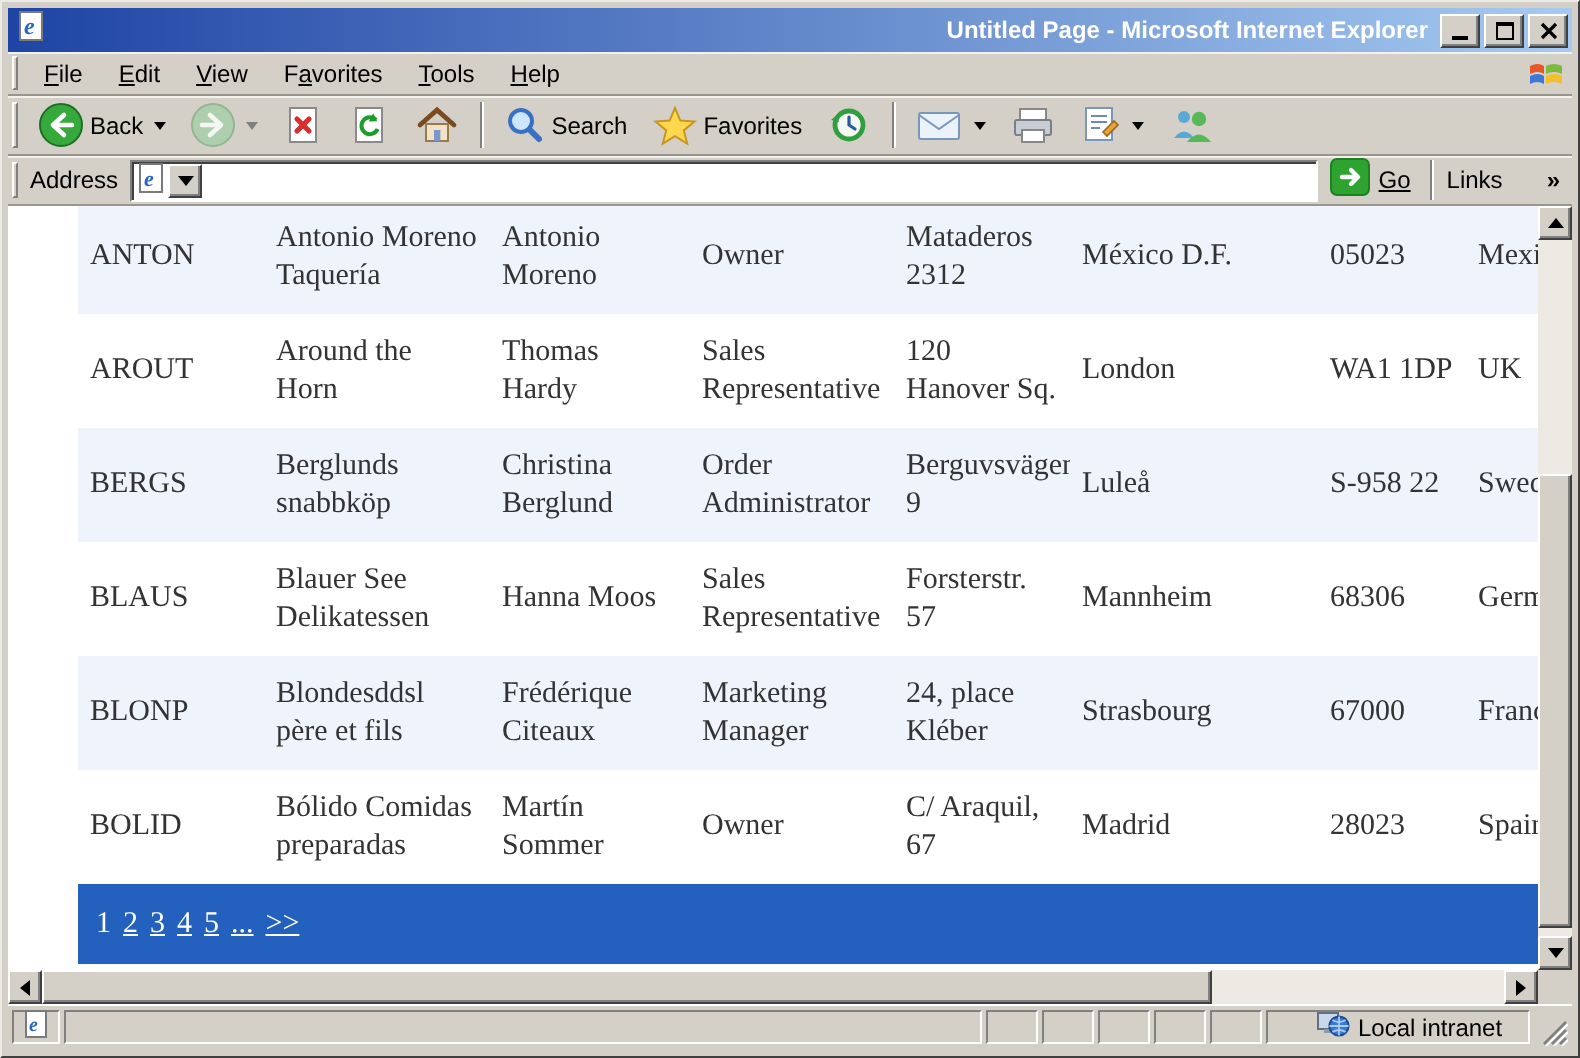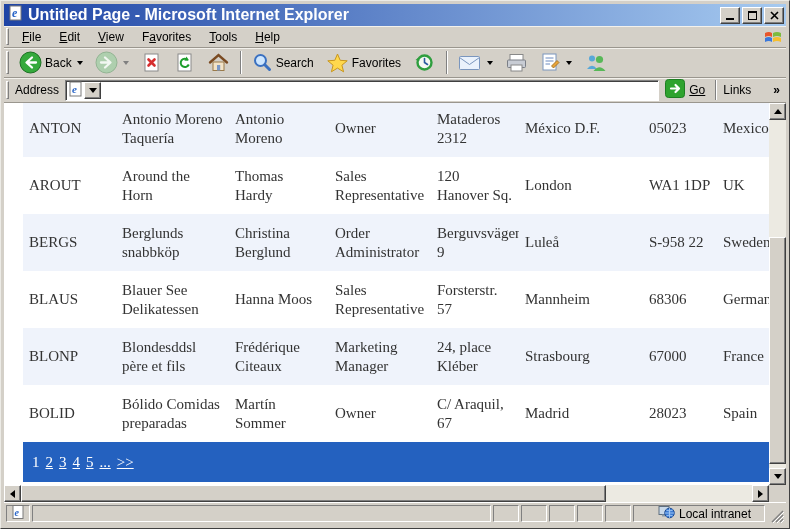--- a/index.html
+++ b/index.html
@@ -13,21 +13,21 @@
     border-right:1px solid #404040; border-bottom:1px solid #404040;
     display:flex; flex-direction:column;
   }
 
   
   .titlebar{
     height:22px; flex:0 0 22px;
     background:linear-gradient(to right, var(--titlebar-left,#1E44A5), var(--titlebar-right,#A6CAF0));
     display:flex; align-items:center; padding:0 2px 0 4px; gap:4px;
   }
-  .title-text{ color:#fff; font-weight:bold; font-size:16px; flex:1; white-space:nowrap; overflow:hidden; }
+  .title-text{ color:#fff; font-weight:bold; font-size:12px; flex:1; white-space:nowrap; overflow:hidden;text-align:right; }
   .winbtn{
     width:20px; height:17px; background:var(--chrome,#D4D0C8);
     border-top:1px solid #fff; border-left:1px solid #fff;
     border-right:1px solid #404040; border-bottom:1px solid #404040;
     box-shadow:inset -1px -1px 0 #808080;
     display:flex; align-items:center; justify-content:center; margin-left:2px; cursor:default;
   }
 
   
   .bar{ display:flex; align-items:center; background:var(--chrome,#D4D0C8);
@@ -67,21 +67,21 @@
     border-right:1px solid #404040; border-bottom:1px solid #404040;
     box-shadow:inset -1px -1px 0 #808080;
     display:flex; align-items:center; justify-content:center;
   }
   .go-btn{ display:flex; align-items:center; gap:4px; padding:0 6px; height:100%;text-decoration:underline; }
   .links-area{ display:flex; align-items:flex-end; gap:22px; padding:0 6px 0 2px; }
 
   
   .contentrow{ flex:1; display:flex; min-height:0; }
   .page{ width:767px; background:#fff; overflow:hidden; position:relative;
-         padding-left:19px; font-family:"Liberation Serif", serif; }
+         padding-left:35px; font-family:"Liberation Serif", serif; }
   table.customers{ table-layout:fixed; width:803px; border-collapse:collapse; margin-top:-3px; }
   table.customers td{ font-size:15px; line-height:19px; color:var(--cell-text,#333333);
                       padding:2px 6px; vertical-align:middle; overflow:hidden; }
   table.customers tr{ height:57px; background:var(--row-bg,#FFFFFF); }
   table.customers tr.alt{ background:var(--alt-row-bg,#EFF3FB); }
   table.customers td:nth-child(1){width:93px}
   table.customers td:nth-child(2){width:113px}
   table.customers td:nth-child(3){width:100px}
   table.customers td:nth-child(4){width:102px}
   table.customers td:nth-child(5){width:88px}

